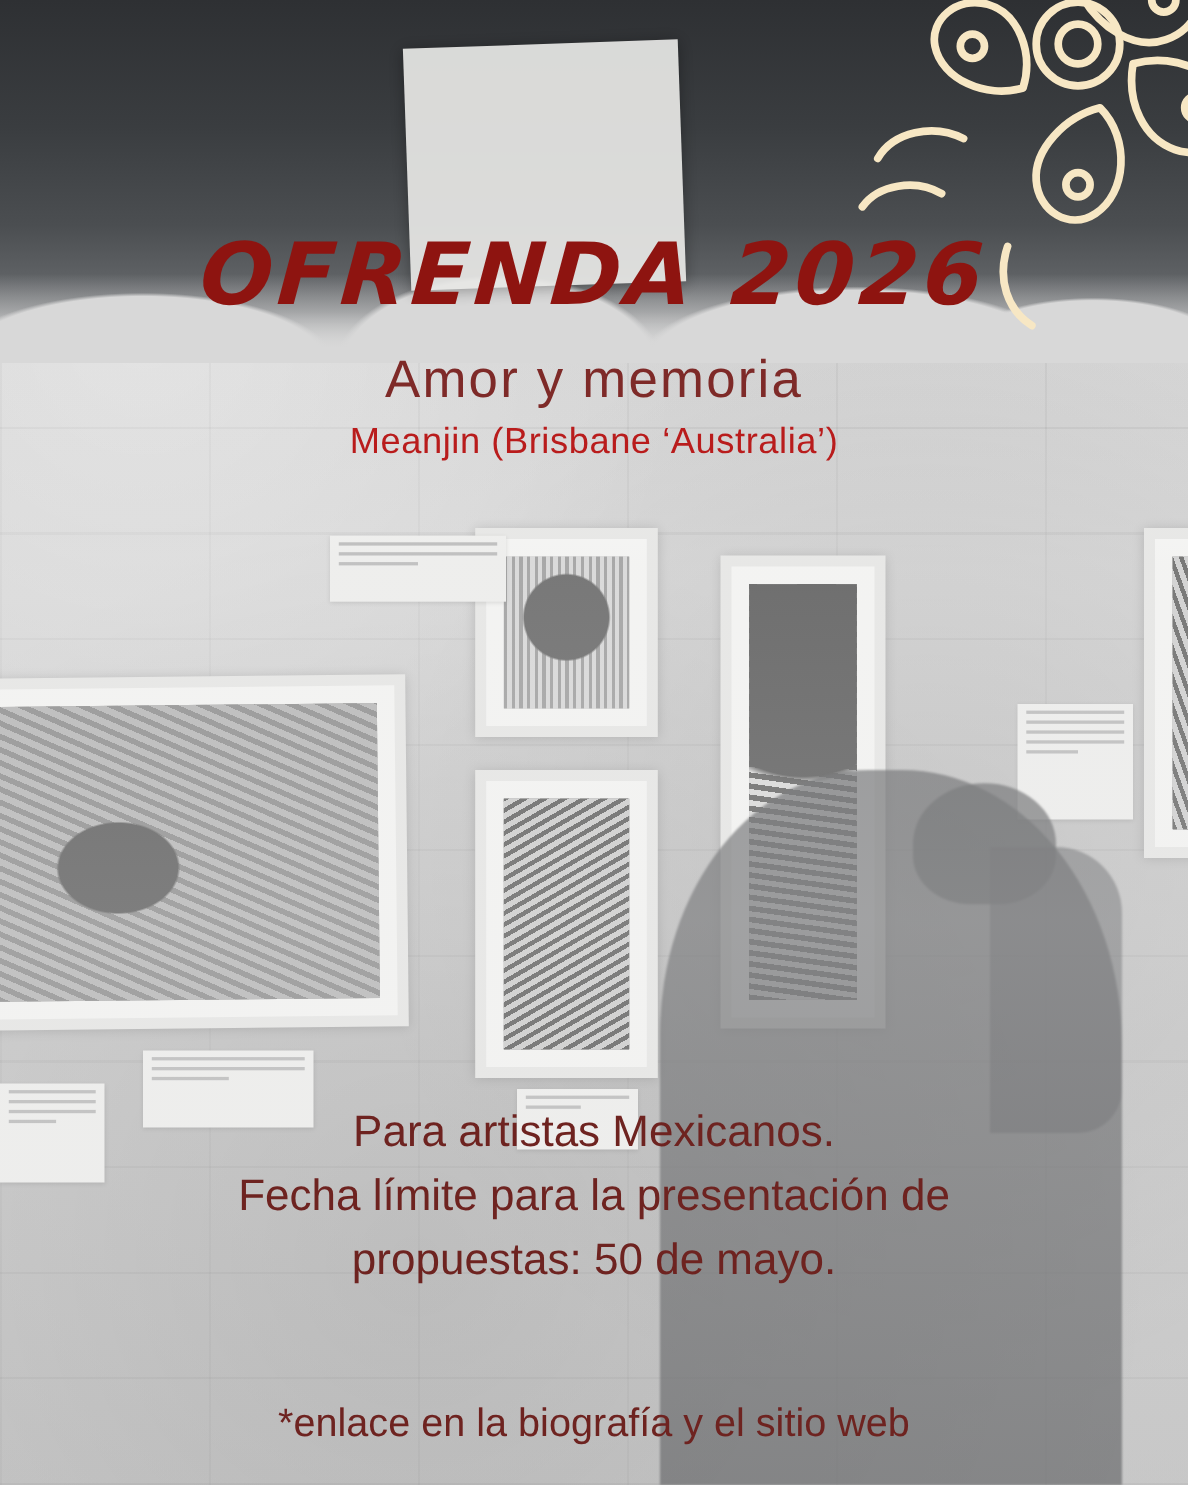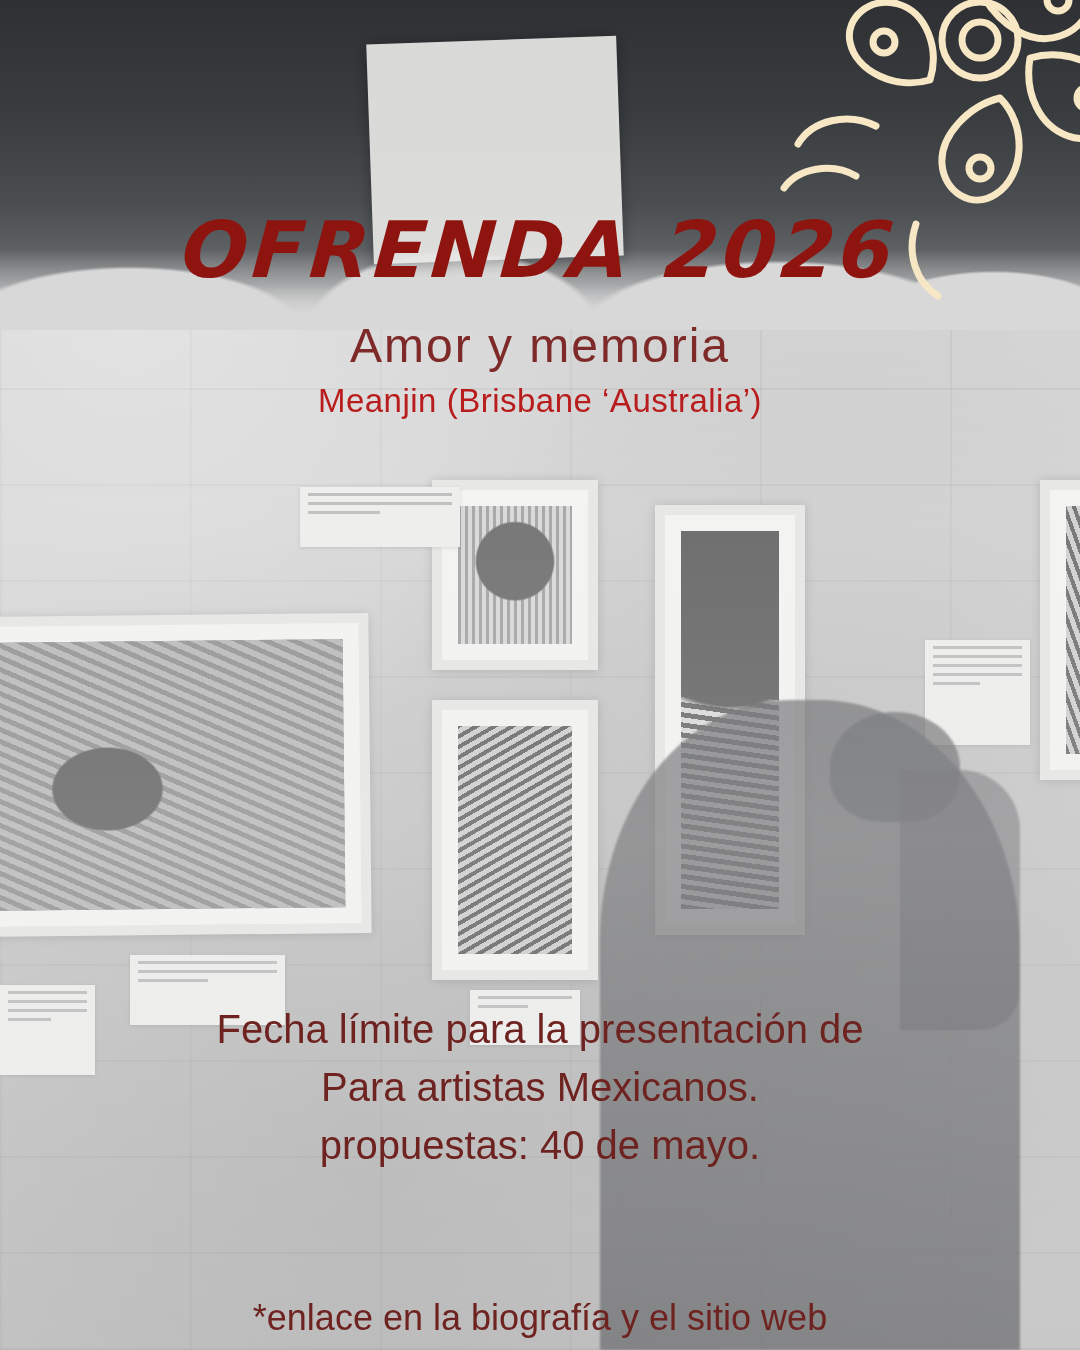--- a/index.html
+++ b/index.html
@@ -247,21 +247,20 @@
     font-weight: 400;
   }
   .body-block .b-line { display: block; }
   .footnote {
     position: absolute;
     left: 0; right: 0;
     top: 1272px;
     color: #6e2320;
     font-size: 36px;
     font-weight: 400;
-    margin-top: 25px;
   }
 </style>
 </head>
 <body>
 
 <div id="poster">
 
   <div class="bg-base"></div>
   <div class="bg-blocks"></div>
   <div class="bg-grain"></div>
@@ -340,20 +339,20 @@
     </g>
   </svg>
 
   <div class="content">
     <div class="title-ofrenda">OFRENDA 2026</div>
     <div class="title-sub">Amor y memoria</div>
     <div class="title-place">Meanjin (Brisbane ‘Australia’)</div>
 
 
     <div class="body-block">
+      <span class="b-line">Para artistas Mexicanos.</span>
       <span class="b-line">Fecha límite para la presentación de</span>
-      <span class="b-line">Para artistas Mexicanos.</span>
-      <span class="b-line">propuestas: 40 de mayo.</span>
+      <span class="b-line">propuestas: 50 de mayo.</span>
     </div>
 
     <div class="footnote">*enlace en la biografía y el sitio web</div>
   </div>
 </div>
 
 </body></html>

